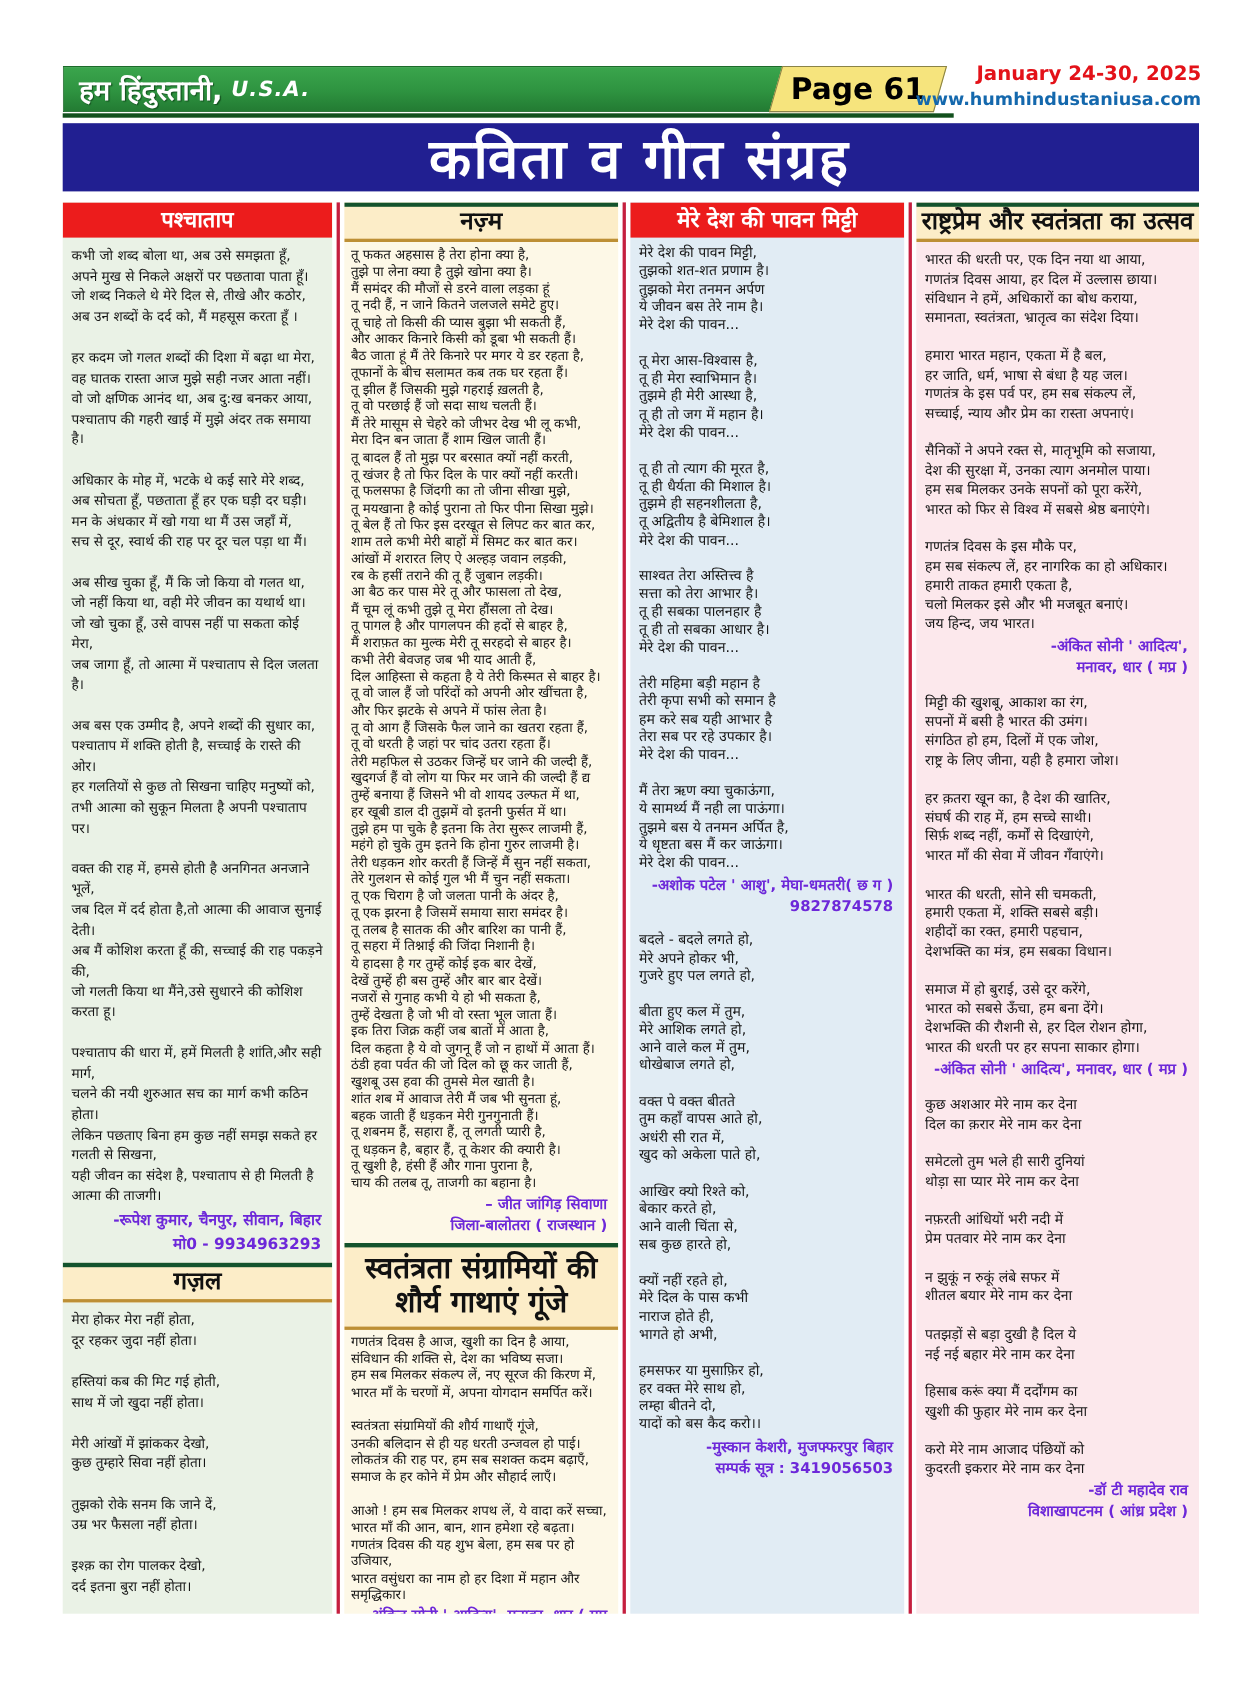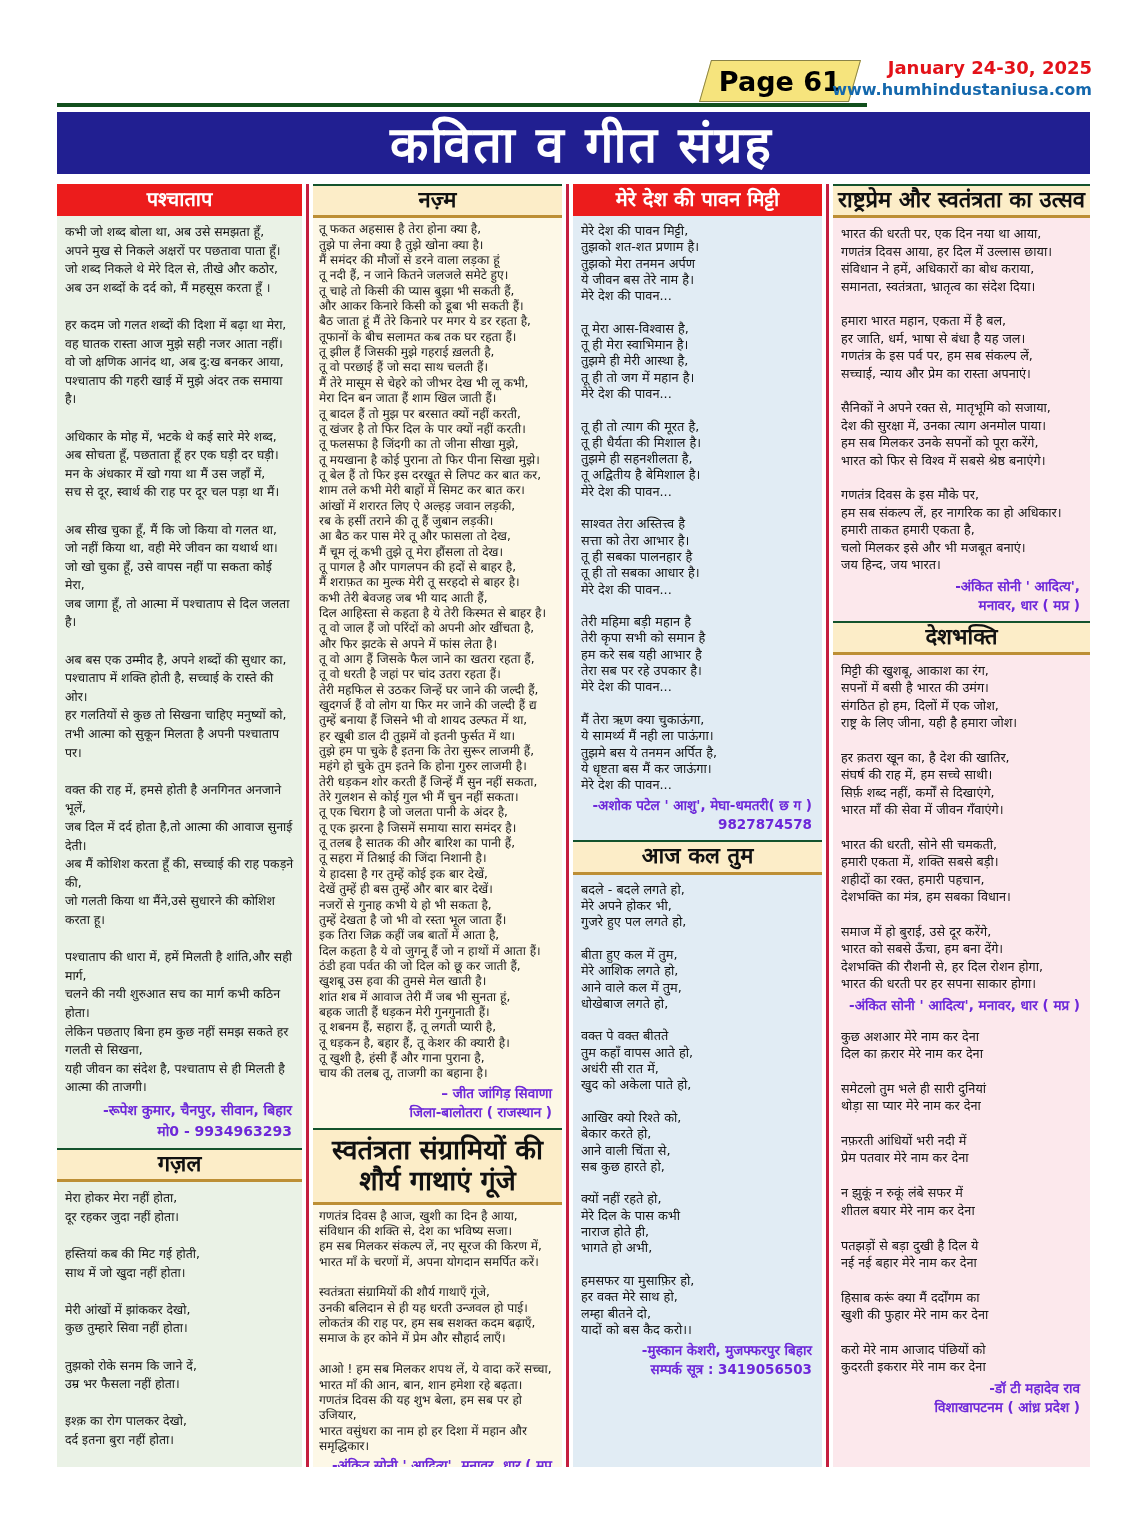--- a/index.html
+++ b/index.html
@@ -50,21 +50,21 @@
   .col3 { width:249px; background:#e1ecf4; }
   .col4 { width:257px; background:#fce8ec; }
 
   .head-red {
     background:#ec1c1c; color:#ffffff; font-weight:bold; text-align:center;
     font-size:20px; padding:4px 2px 6px; line-height:1.1;
   }
   .head-cream {
     background:#fcedc8; color:#111111; font-weight:bold; text-align:center;
     font-size:22px; padding:1px 2px 2px; line-height:1.2;
-    border-top:2px solid #14532d; border-bottom:3px solid #bd8f35;
+    border-top:4px solid #14532d; border-bottom:3px solid #bd8f35;
   }
   .head-cream.big { font-size:27px; line-height:1.15; padding:4px 2px 6px; white-space:pre-line; }
 
   .poem { white-space:pre-line; color:#161616; padding:7px 8px 2px; }
   .sig  { font-weight:bold; color:#6d28d9; text-align:right; padding:1px 10px 6px; white-space:pre-line; }
 
   .col1 .poem { font-size:12.4px; line-height:18.6px; }
   .col1 .sig  { font-size:14px;  line-height:21px; }
   .col2 .poem { font-size:12.1px; line-height:15.35px; padding:4px 6px 1px; }
   .col2 .sig  { font-size:13.5px; line-height:19px; }
@@ -72,20 +72,24 @@
   .col3 .sig  { font-size:13.5px; line-height:19px; }
   .col4 .poem { font-size:12.7px; line-height:17.4px; }
   .col4 .sig  { font-size:13.5px; line-height:19px; }
 </style>
 </head>
 <body>
 
 <div class="page">
 
   <div class="masthead">
+    <div class="green-bar">
+      <span class="hindi">हम हिंदुस्तानी,</span>
+      <span class="usa">U.S.A.</span>
+    </div>
     <div class="page-badge">
       <span>Page 61</span>
     </div>
     <div class="masthead-rule"></div>
     <div class="issue-meta">
       <div class="issue-date">January 24-30, 2025</div>
       <a class="website" href="#">www.humhindustaniusa.com</a>
     </div>
   </div>
 
@@ -289,21 +293,20 @@
 
 मैं तेरा ऋण क्या चुकाऊंगा,
 ये सामर्थ्य मैं नही ला पाऊंगा।
 तुझमे बस ये तनमन अर्पित है,
 ये धृष्टता बस मैं कर जाऊंगा।
 मेरे देश की पावन...</div>
         <div class="sig">-अशोक पटेल ' आशु', मेघा-धमतरी( छ ग )
 9827874578</div>
       </div>
       <div>
-        <div class="head-cream">आज कल तुम</div>
         <div class="poem">बदले - बदले लगते हो,
 मेरे अपने होकर भी,
 गुजरे हुए पल लगते हो,
 
 बीता हुए कल में तुम,
 मेरे आशिक लगते हो,
 आने वाले कल में तुम,
 धोखेबाज लगते हो,
 
 वक्त पे वक्त बीतते
@@ -352,21 +355,20 @@
 
 गणतंत्र दिवस के इस मौके पर,
 हम सब संकल्प लें, हर नागरिक का हो अधिकार।
 हमारी ताकत हमारी एकता है,
 चलो मिलकर इसे और भी मजबूत बनाएं।
 जय हिन्द, जय भारत।</div>
         <div class="sig">-अंकित सोनी ' आदित्य',
 मनावर, धार ( मप्र )</div>
       </div>
       <div>
-        <div class="head-cream">देशभक्ति</div>
         <div class="poem">मिट्टी की खुशबू, आकाश का रंग,
 सपनों में बसी है भारत की उमंग।
 संगठित हो हम, दिलों में एक जोश,
 राष्ट्र के लिए जीना, यही है हमारा जोश।
 
 हर क़तरा खून का, है देश की खातिर,
 संघर्ष की राह में, हम सच्चे साथी।
 सिर्फ़ शब्द नहीं, कर्मों से दिखाएंगे,
 भारत माँ की सेवा में जीवन गँवाएंगे।
 

